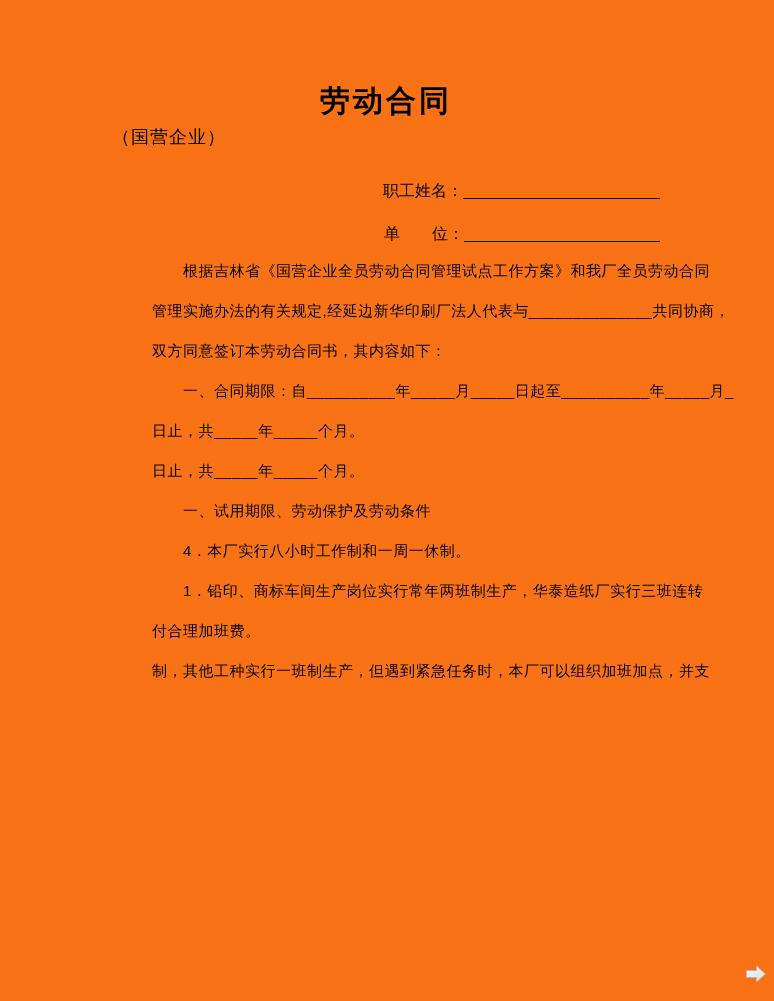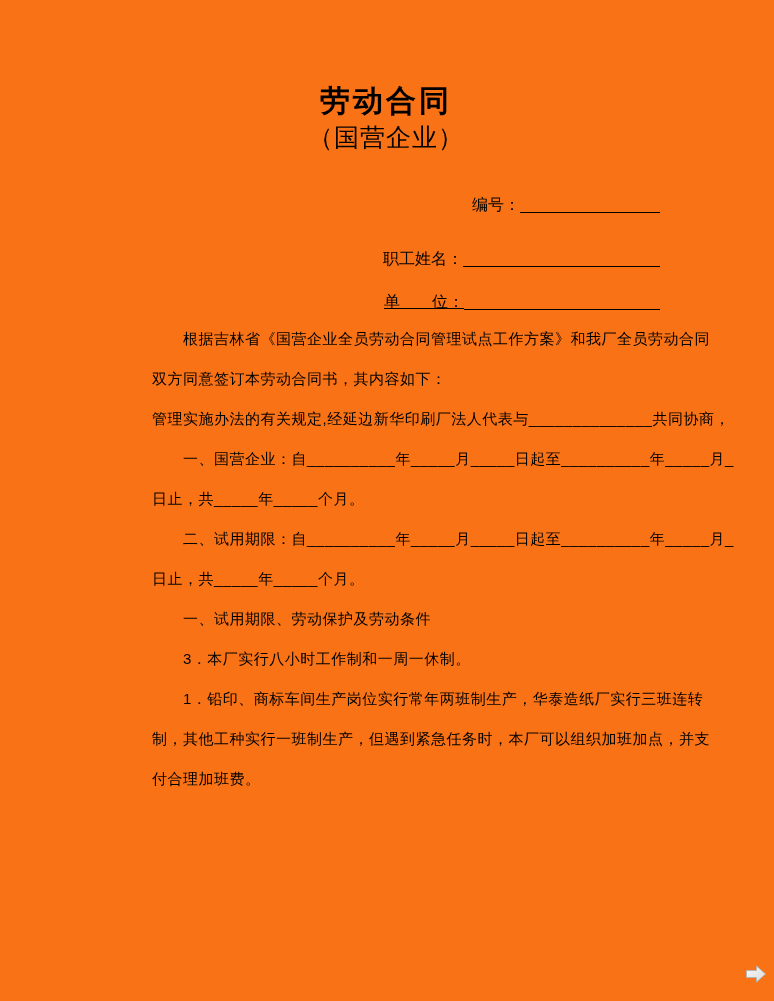--- a/index.html
+++ b/index.html
@@ -17,22 +17,22 @@
   .doc-title {
     margin: 84px 0 0 0;
     text-align: center;
     font-size: 30px;
     line-height: 34px;
     font-weight: bold;
     letter-spacing: 3px;
   }
   .doc-subtitle {
     margin-top: 8px;
-    text-align: center;
-    font-size: 25px;
+    text-align: left;
+    font-size: 18px;
     line-height: 22px;
     font-weight: normal;
     letter-spacing: 1px;
   }
 
   .number-row {
     margin-top: 46px;
     height: 22px;
     text-align: right;
     font-size: 16px;
@@ -49,21 +49,21 @@
   .blank-name { width: 197px; }
   .blank-unit { width: 196px; }
 
   .fields {
     margin-top: 32px;
     margin-left: 31px;
     font-size: 16px;
     text-align: right;
   }
   .field-row { height: 21px; line-height: 21px; }
-  .field-row + .field-row { margin-top: 22px; text-decoration: underline; }
+  .field-row + .field-row { margin-top: 22px; }
 
   .doc-body {
     margin-top: 7px;
     font-size: 15px;
   }
   .line {
     line-height: 40px;
     height: 40px;
     white-space: nowrap;
     letter-spacing: 0.5px;
@@ -82,62 +82,58 @@
 </style>
 </head>
 <body>
 
 <div class="page">
   <div class="content">
 
     <h1 class="doc-title">劳动合同</h1>
     <div class="doc-subtitle">（国营企业）</div>
 
-    <div class="number-row">
-      <span>编号：</span><span class="blank blank-number"></span>
-    </div>
 
     <div class="fields">
       <div class="field-row">
         <span>职工姓名：</span><span class="blank blank-name"></span>
       </div>
       <div class="field-row">
         <span>单　　位：</span><span class="blank blank-unit"></span>
       </div>
     </div>
 
     <div class="doc-body">
 
       <div>
         <div class="line indent">根据吉林省《国营企业全员劳动合同管理试点工作方案》和我厂全员劳动合同</div>
+        <div class="line">管理实施办法的有关规定,经延边新华印刷厂法人代表与______________共同协商，</div>
         <div class="line">双方同意签订本劳动合同书，其内容如下：</div>
-        <div class="line">管理实施办法的有关规定,经延边新华印刷厂法人代表与______________共同协商，</div>
       </div>
 
       <div>
-        <div class="line indent">一、国营企业：自__________年_____月_____日起至__________年_____月_</div>
+        <div class="line indent">一、合同期限：自__________年_____月_____日起至__________年_____月_</div>
         <div class="line">日止，共_____年_____个月。</div>
       </div>
 
       <div>
-        <div class="line indent">二、试用期限：自__________年_____月_____日起至__________年_____月_</div>
         <div class="line">日止，共_____年_____个月。</div>
       </div>
 
       <div>
         <div class="line indent">一、试用期限、劳动保护及劳动条件</div>
 
         <div>
-          <div class="line indent">3．本厂实行八小时工作制和一周一休制。</div>
+          <div class="line indent">4．本厂实行八小时工作制和一周一休制。</div>
         </div>
 
         <div>
           <div class="line indent">1．铅印、商标车间生产岗位实行常年两班制生产，华泰造纸厂实行三班连转</div>
+          <div class="line">付合理加班费。</div>
           <div class="line">制，其他工种实行一班制生产，但遇到紧急任务时，本厂可以组织加班加点，并支</div>
-          <div class="line">付合理加班费。</div>
         </div>
 
       </div>
 
     </div>
   </div>
 
   <div class="next-arrow">
     <svg width="24" height="24" viewBox="0 0 24 24" xmlns="http://www.w3.org/2000/svg">
       <defs>

